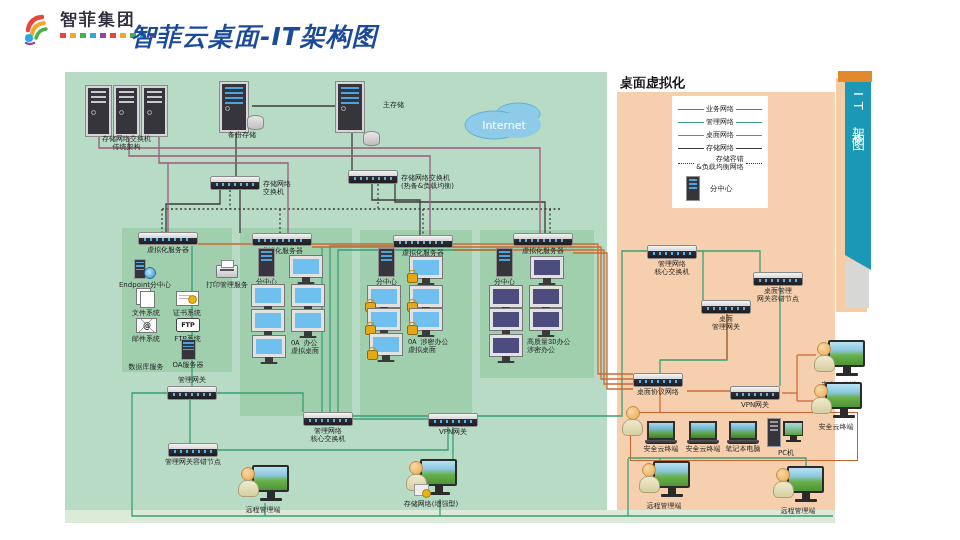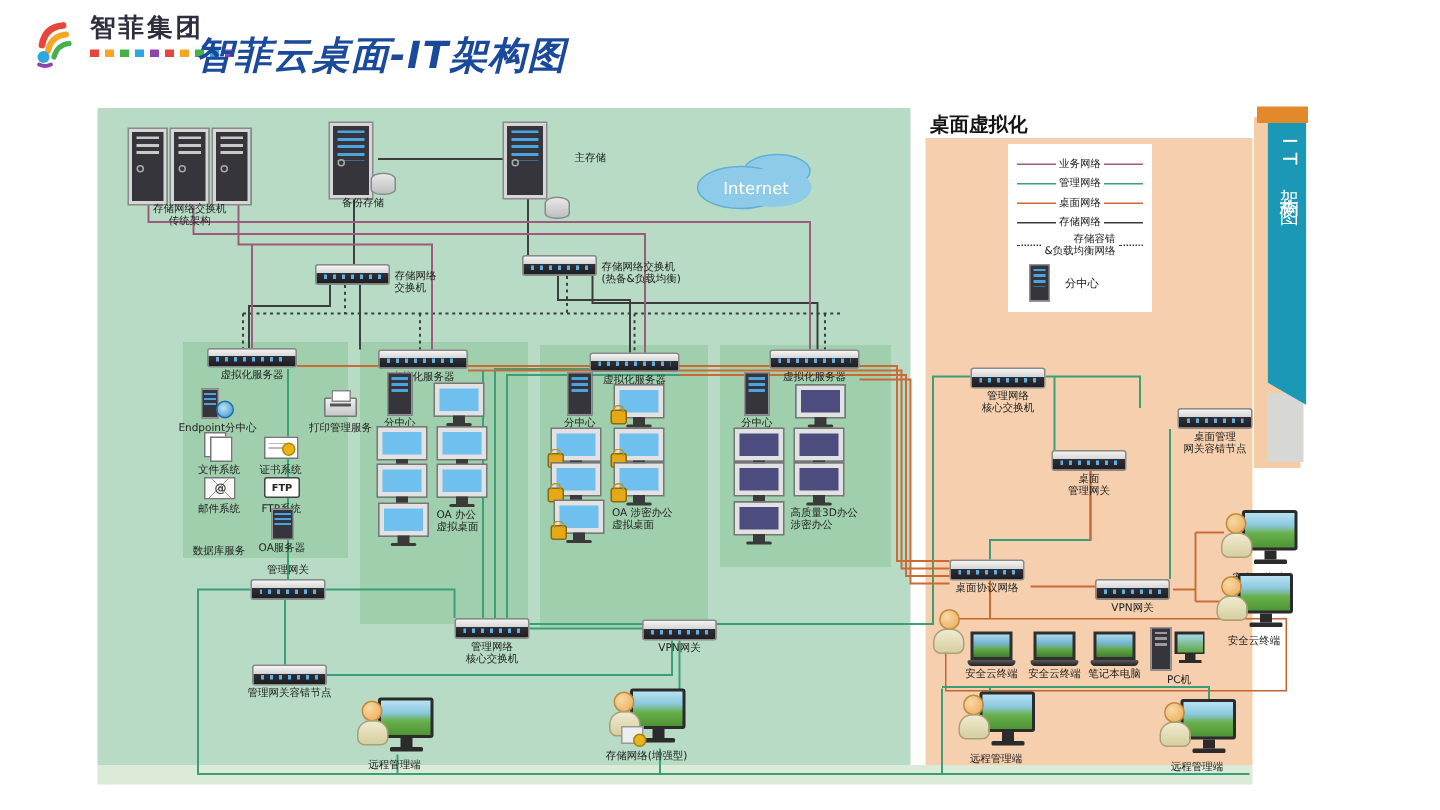--- a/index.html
+++ b/index.html
@@ -40,21 +40,21 @@
   
   .green-box{position:absolute;background:#a0cfae;z-index:1;}
   .orange-box{position:absolute;border:1.5px solid #c4632e;z-index:1;}
   #wires{position:absolute;left:0;top:0;z-index:2;}
   
   .node{position:absolute;z-index:3;}
   .lbl{position:absolute;font-size:7px;line-height:1.18;color:#222;white-space:pre;text-align:center;}
   .lbl-b{top:calc(100% + 1px);left:50%;transform:translateX(-50%);}
   .lbl-a{bottom:calc(100% + 2px);left:50%;transform:translateX(-50%);}
   .lbl-r{left:calc(100% + 3px);top:30%;text-align:left;}
-  .lbl-t{left:0;top:0;text-align:left;}
+  .lbl-t{left:0;top:0;text-align:left;font-family:Liberation Mono, monospace;}
   .ic{position:absolute;inset:0;}
   
   .sw{background:linear-gradient(#f4f4f4,#d6d6d6 42%,#2f2f35 42%,#1d1d22);border:1px solid #8a8a8a;border-radius:2px;}
   .sw::after{content:"";position:absolute;left:5px;right:5px;bottom:3px;height:3px;
     background:repeating-linear-gradient(90deg,#5ab0e8 0 2px,transparent 2px 6px);}
   
   .tw{position:relative;width:24px;height:46px;background:#35353b;border:2px solid #d6d6d6;outline:1px solid #8a8a8a;}
   .tw::before{content:"";position:absolute;top:3px;left:3px;right:3px;height:13px;
     background:repeating-linear-gradient(#c9c9c9 0 2px,transparent 2px 5px);}
   .tw::after{content:"";position:absolute;top:22px;left:3px;width:3px;height:3px;border:1px solid #aaa;border-radius:50%;}
@@ -564,21 +564,21 @@
           <div class="pbody"></div>
           <div class="badge"></div>
         </div>
         <div class="lbl lbl-b">存储网络(增强型)</div>
       </div>
       <div class="node" style="left: 647px; top: 245px; width: 50px; height: 14px;">
         <div class="ic sw"></div>
         <div class="lbl lbl-b">管理网络
 核心交换机</div>
       </div>
-      <div class="node" style="left: 753px; top: 272px; width: 50px; height: 14px; margin-left: 32px;">
+      <div class="node" style="left: 753px; top: 272px; width: 50px; height: 14px;">
         <div class="ic sw"></div>
         <div class="lbl lbl-b">桌面管理
 网关容错节点</div>
       </div>
       <div class="node" style="left: 701px; top: 300px; width: 50px; height: 14px;">
         <div class="ic sw"></div>
         <div class="lbl lbl-b">桌面
 管理网关</div>
       </div>
       <div class="node" style="left: 633px; top: 373px; width: 50px; height: 14px;">

